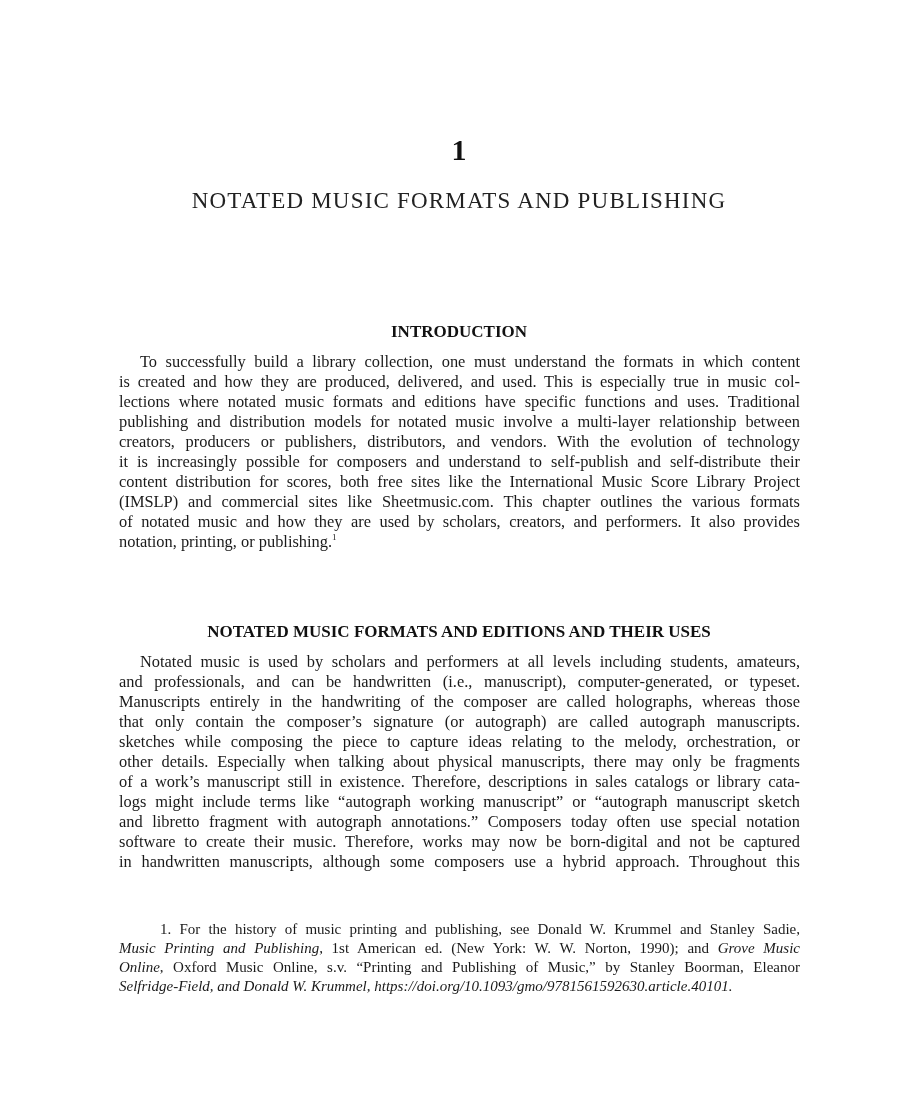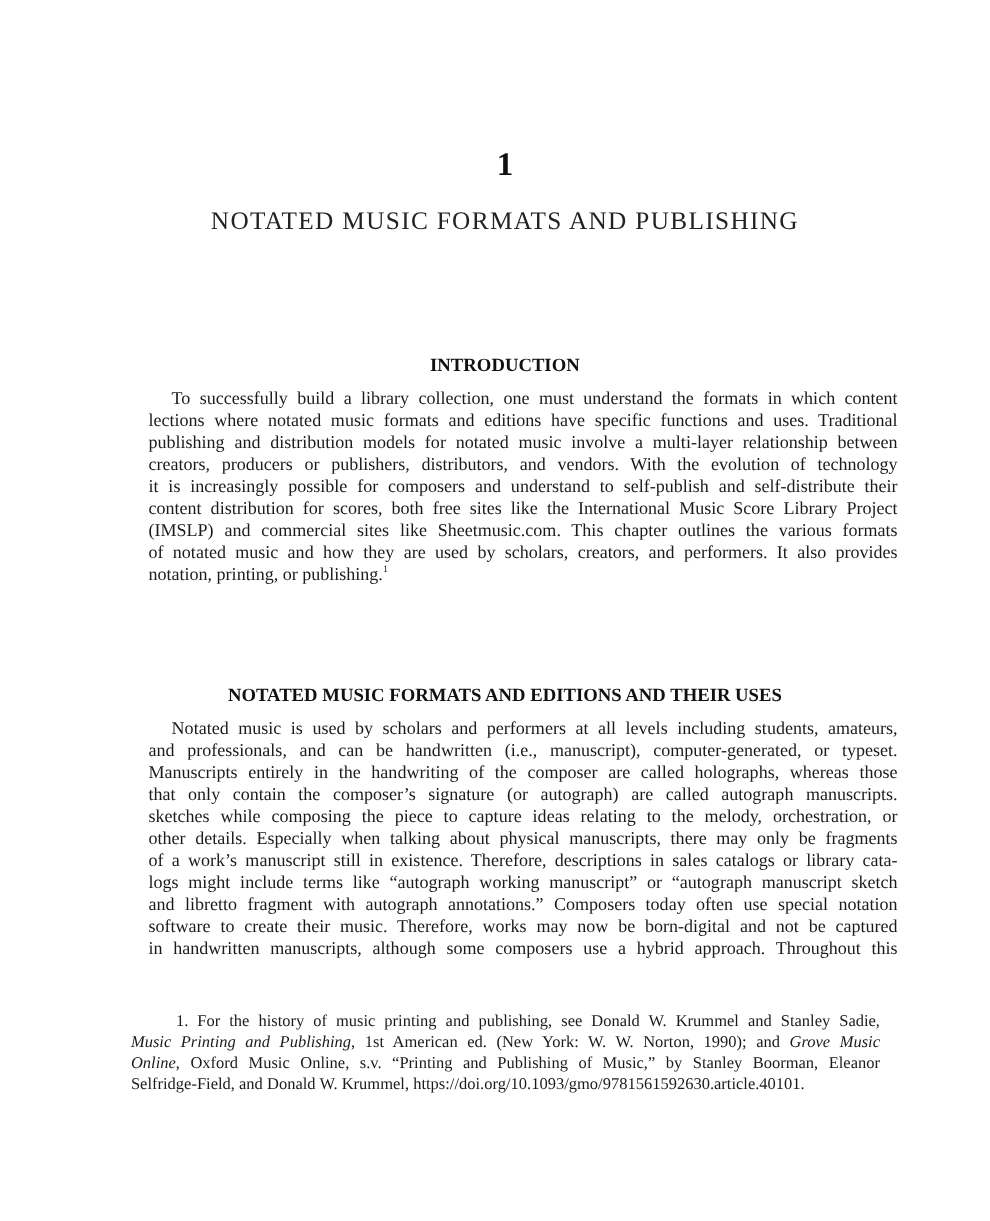--- a/index.html
+++ b/index.html
@@ -48,21 +48,21 @@
       position: absolute;
       left: 0; width: 918px;
       text-align: center;
       font-size: 17px;
       font-weight: bold;
       line-height: 22px;
       color: #111;
     }
     .text-block {
       position: absolute;
-      left: 135px;
+      left: 119px;
       width: 681px;
       font-size: 16.4px;
       color: #1a1a1a;
     }
     .text-block .line {
       display: block;
       height: 20px;
       line-height: 20px;
       white-space: nowrap;
       text-align: justify;
@@ -93,40 +93,42 @@
     .footnote-block .line {
       display: block;
       height: 19px;
       line-height: 19px;
       white-space: nowrap;
       text-align: justify;
       text-align-last: justify;
     }
     .footnote-block .line.last {
       text-align-last: left;
+      font-style: italic;
     }
     .footnote-block .line.indent {
       padding-left: 41px;
     }
     .footnote-block i {
       font-style: italic;
     }
   </style>
 </head>
 <body>
 
 <div class="page">
 
   <div class="chapter-number">1</div>
   <div class="chapter-title">Notated Music Formats and Publishing</div>
 
   <div class="section-heading" style="top:321px;">INTRODUCTION</div>
 
   <div class="text-block" style="top:352px;">
     <span class="line indent">To successfully build a library collection, one must understand the formats in which content</span>
+    <span class="line">is created and how they are produced, delivered, and used. This is especially true in music col-</span>
     <span class="line">lections where notated music formats and editions have specific functions and uses. Traditional</span>
     <span class="line">publishing and distribution models for notated music involve a multi-layer relationship between</span>
     <span class="line">creators, producers or publishers, distributors, and vendors. With the evolution of technology</span>
     <span class="line">it is increasingly possible for composers and understand to self-publish and self-distribute their</span>
     <span class="line">content distribution for scores, both free sites like the International Music Score Library Project</span>
     <span class="line">(IMSLP) and commercial sites like Sheetmusic.com. This chapter outlines the various formats</span>
     <span class="line">of notated music and how they are used by scholars, creators, and performers. It also provides</span>
     <span class="line last"><span>notation, printing, or publishing.</span><sup class="fn-ref">1</sup></span>
   </div>
 

